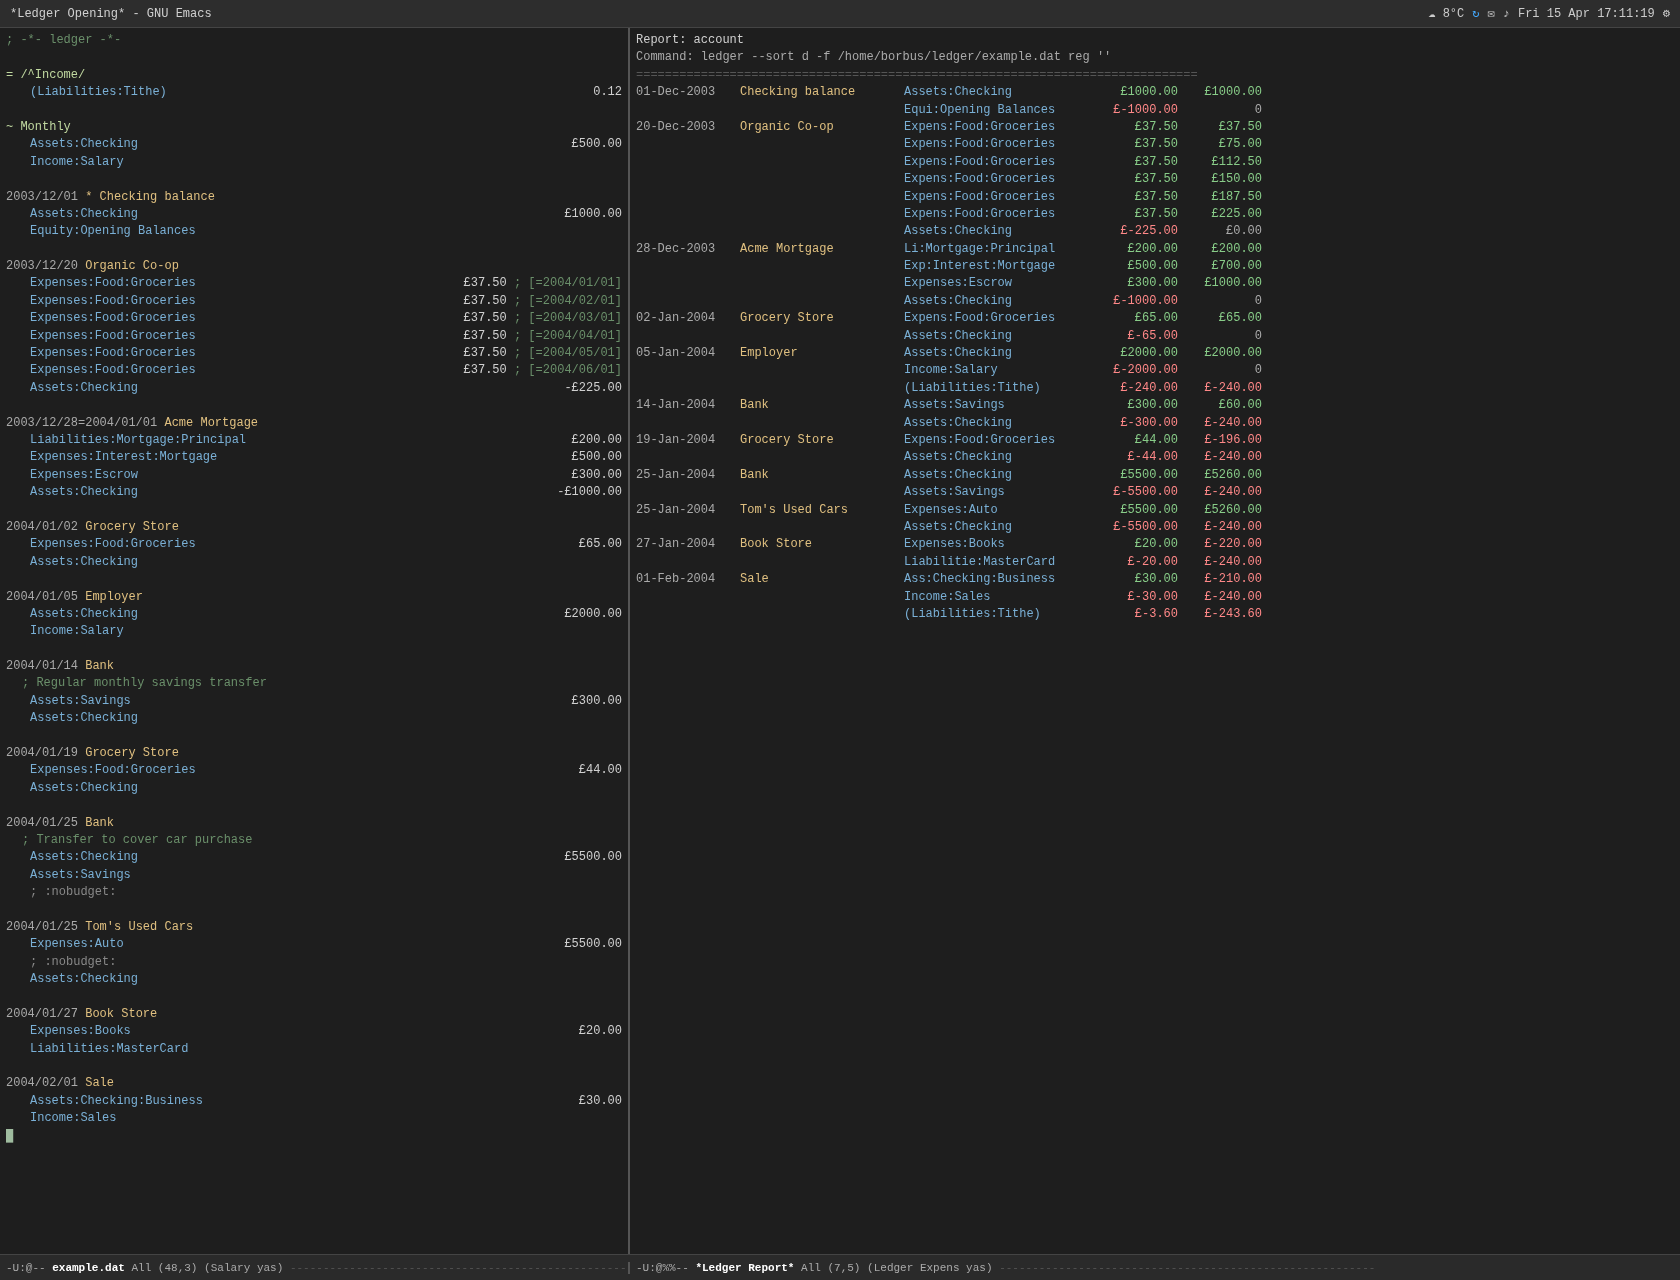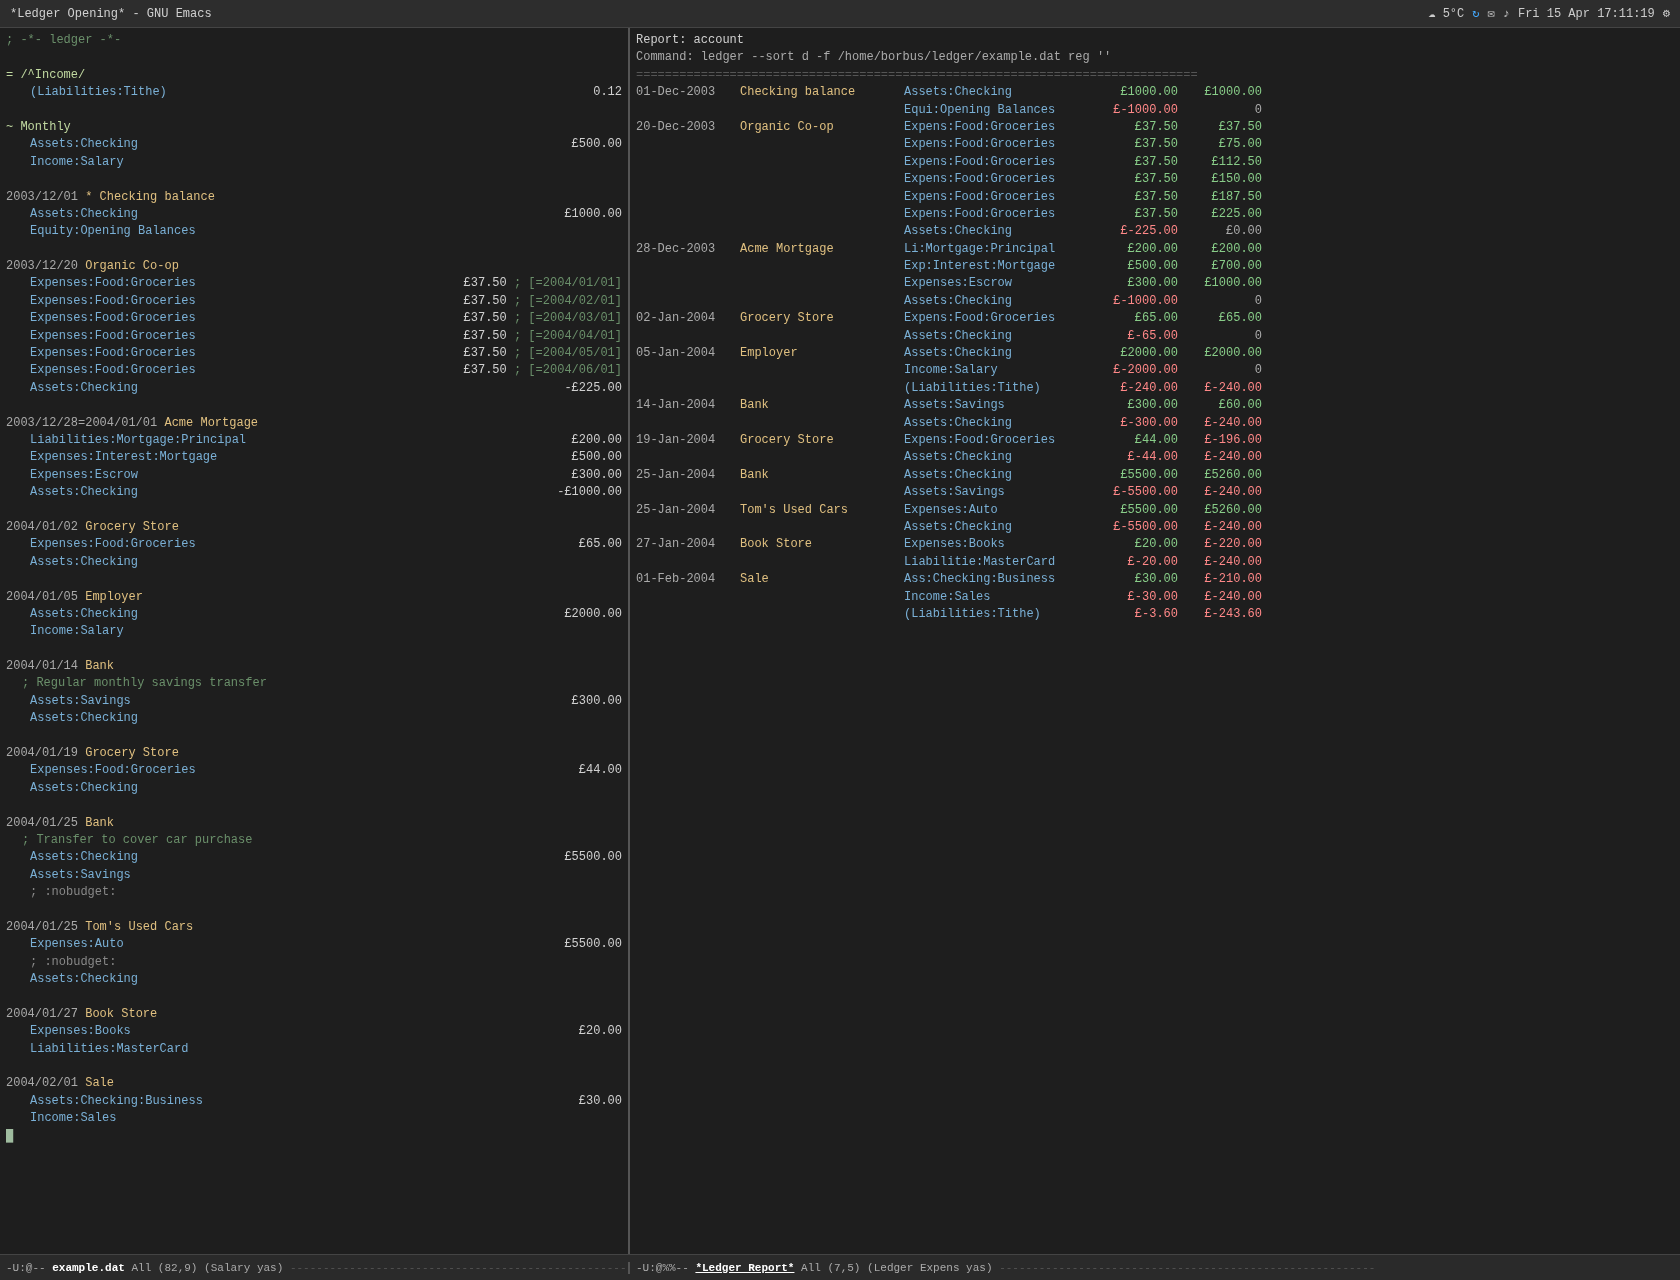--- a/index.html
+++ b/index.html
@@ -85,21 +85,21 @@
     ::-webkit-scrollbar { width: 6px; }
     ::-webkit-scrollbar-track { background: #1a1a1a; }
     ::-webkit-scrollbar-thumb { background: #444; }
   </style>
 </head>
 <body>
 
 <div id="title-bar">
   <span>*Ledger Opening* - GNU Emacs</span>
   <div id="title-bar-right">
-    <span>☁ 5°C</span>
+    <span>☁ 8°C</span>
     <span style="color:#4af; cursor:pointer;">↻</span>
     <span style="cursor:pointer;">✉</span>
     <span style="cursor:pointer;">♪</span>
     <span>Fri 15 Apr 17:11:19</span>
     <span style="cursor:pointer;">⚙</span>
   </div>
 </div>
 
 <div id="main">
 
@@ -112,28 +112,28 @@
   </div>
 
 </div>
 
 <div id="status-bar">
   <div class="status-left">
     <span style="color:#aaa;">-U:@--</span>
     <span> </span>
     <span style="color:#fff; font-weight:bold;">example.dat</span>
     <span>   </span>
-    <span style="color:#aaa;">All (82,9)</span>
+    <span style="color:#aaa;">All (48,3)</span>
     <span>   </span>
     <span style="color:#aaa;">(Salary yas)</span>
     <span style="color:#555;">---------------------------------------------------------</span>
   </div>
   <div class="status-right">
     <span style="color:#aaa;">-U:@%%--</span>
     <span> </span>
-    <span style="color:#fff; font-weight:bold;text-decoration:underline;">*Ledger Report*</span>
+    <span style="color:#fff; font-weight:bold;">*Ledger Report*</span>
     <span>   </span>
     <span style="color:#aaa;">All (7,5)</span>
     <span>   </span>
     <span style="color:#aaa;">(Ledger Expens yas)</span>
     <span style="color:#555;">---------------------------------------------------------</span>
   </div>
 </div>
 
 </body></html>

